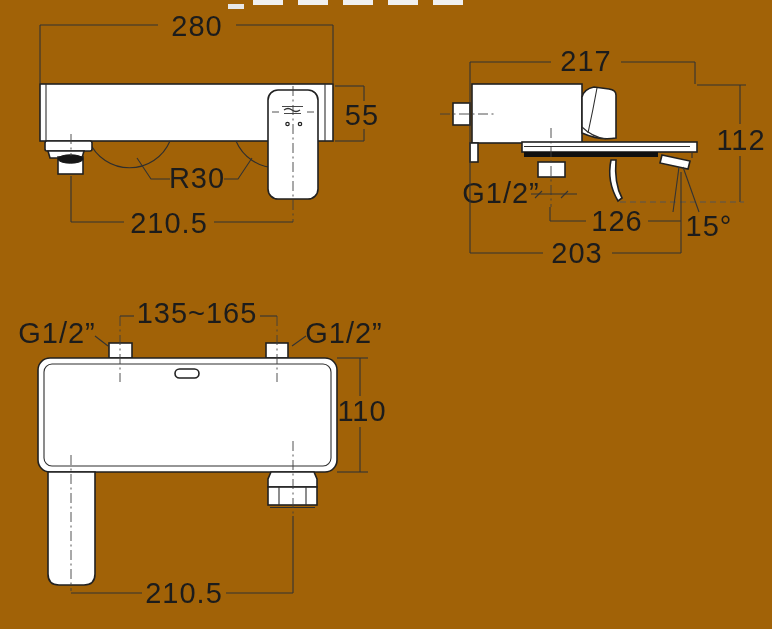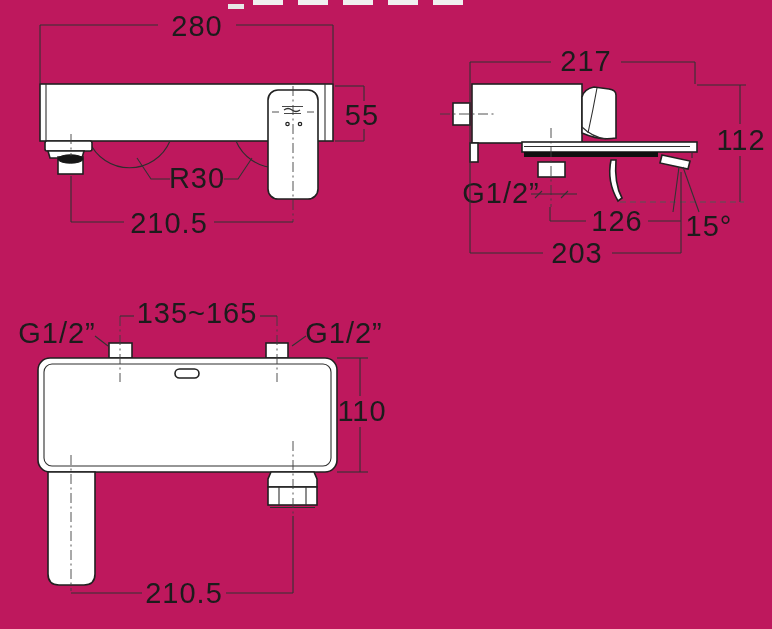--- a/index.html
+++ b/index.html
@@ -1,16 +1,16 @@
 <!DOCTYPE html>
 <html><head>
 <meta charset="utf-8">
 <style>
   html,body{margin:0;padding:0;background:#ffffff;}
-  .page{position:relative;width:772px;height:629px;background:#be185d;overflow:hidden;}
+  .page{position:relative;width:772px;height:629px;background:#a16207;overflow:hidden;}
   svg{position:absolute;left:0;top:0;}
   .dim{font-family:"Liberation Sans","DejaVu Sans",sans-serif;font-size:29px;fill:#1c1c1c;letter-spacing:1px;}
   .objw{fill:#ffffff;stroke:#212121;stroke-width:1.6;}
   .thin{fill:none;stroke:#2e2e2e;stroke-width:1.1;}
   .dimln{fill:none;stroke:#333333;stroke-width:1.1;}
   .cl{fill:none;stroke:#3f3f3f;stroke-width:0.9;stroke-dasharray:10 3.5 2 3.5;}
   .dashln{fill:none;stroke:#555555;stroke-width:1;stroke-dasharray:6 4;}
   .band{fill:#101010;stroke:none;}
   .faint{fill:#f0f0f0;}
 </style>

